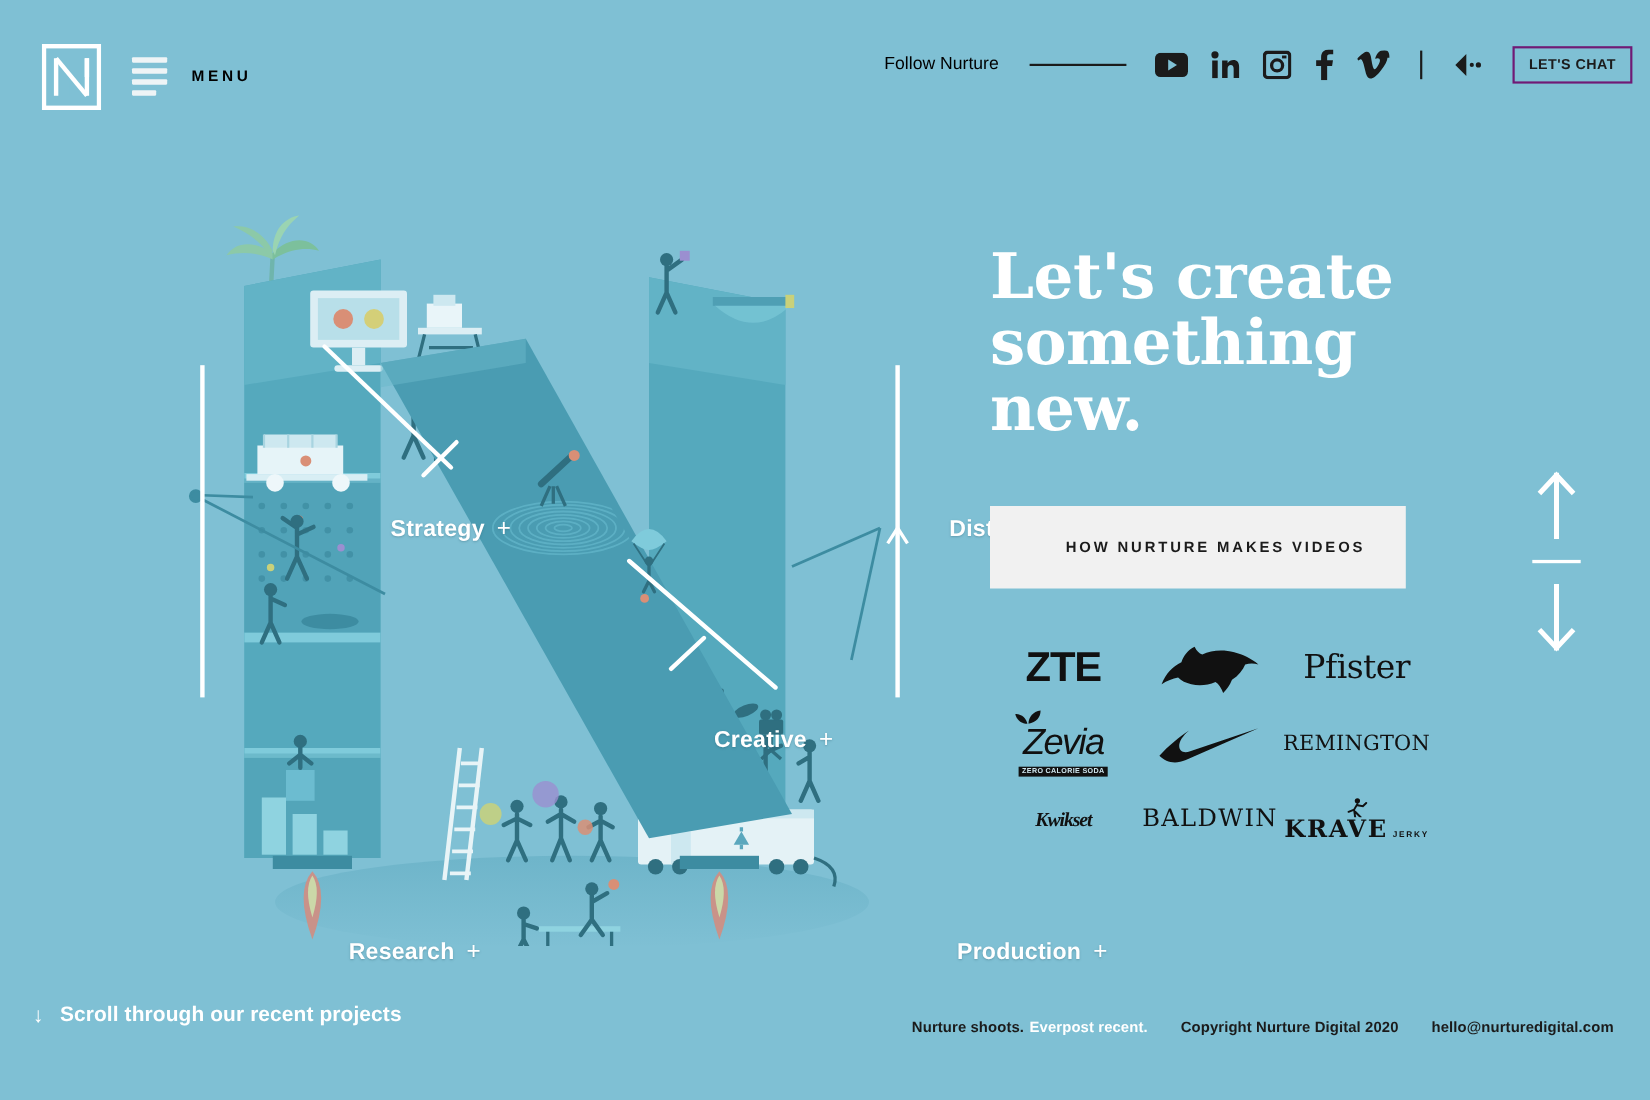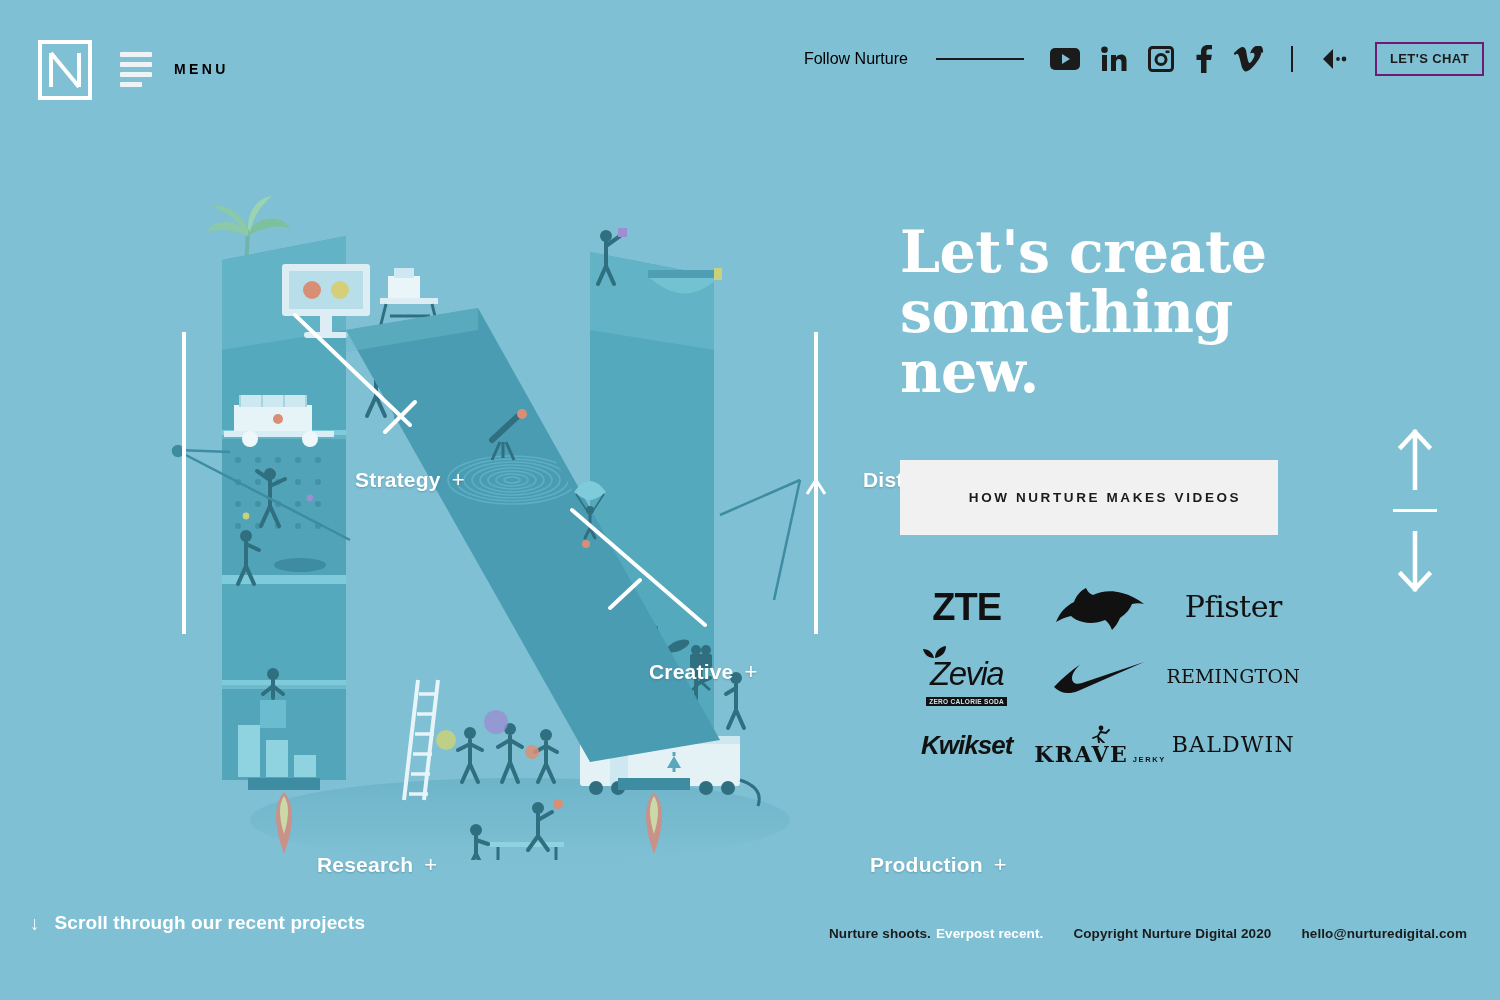--- a/index.html
+++ b/index.html
@@ -80,21 +80,21 @@
   .logo-cell {
     width:141px; height:69px; display:flex;
     align-items:center; justify-content:center; cursor:pointer;
   }
   .logo-cell svg { display:block; }
   .logo-cell .wordmark { color:#111; line-height:1; white-space:nowrap; }
 
   .wm-zte      { font-family:"Liberation Sans", sans-serif; font-weight:700; font-size:38px; letter-spacing:-1px; }
   .wm-pfister  { font-family:"DejaVu Serif", serif; font-weight:400; font-size:30px; letter-spacing:-0.5px; }
   .wm-remington{ font-family:"DejaVu Serif", serif; font-weight:400; font-size:19px; letter-spacing:0.2px; }
-  .wm-kwikset  { font-family:Liberation Sans, sans-serif; font-weight:700; font-style:italic; font-size:26px; letter-spacing:-1px; }
+  .wm-kwikset  { font-family:Liberation Serif, serif; font-weight:700; font-style:italic; font-size:18px; letter-spacing:-1px; }
   .wm-baldwin  { font-family:"DejaVu Serif", serif; font-weight:400; font-size:22px; letter-spacing:1.2px; }
 
   .zevia-wrap { text-align:center; }
   .zevia-main { font-family:"Liberation Sans", sans-serif; font-weight:400; font-style:italic; font-size:33px; letter-spacing:-1.5px; color:#111; line-height:1; }
   .zevia-sub  { font-family:"Liberation Sans", sans-serif; font-weight:700; font-size:6.5px; letter-spacing:0.3px; color:#111;
                 background:#111; color:#cfe6ef; padding:1px 3px; margin-top:2px; display:inline-block; }
 
   .krave-wrap { text-align:center; }
   .krave-main { font-family:"DejaVu Serif", serif; font-weight:700; font-size:22px; letter-spacing:1.5px; color:#111; line-height:1; margin-top:2px; }
   .krave-sub  { font-family:"Liberation Sans", sans-serif; font-weight:700; font-size:7.5px; letter-spacing:1.6px; color:#111; margin-top:3px; }
@@ -546,31 +546,31 @@
       <div class="logo-cell">
         <span class="wordmark wm-remington">REMINGTON</span>
       </div>
     </div>
 
     <div class="logo-row">
       <div class="logo-cell">
         <span class="wordmark wm-kwikset">Kwikset</span>
       </div>
       <div class="logo-cell">
+        <span class="wordmark wm-baldwin">BALDWIN</span>
+      </div>
+      <div class="logo-cell">
         <span class="krave-wrap">
           <svg width="22" height="18" viewBox="0 0 22 18" style="display:block;margin:0 auto">
             <circle cx="12" cy="3" r="2.4" fill="#111"></circle>
             <path d="M12 6 l-3 5 l1 7 M9 11 l-5 2 M12 7 l5 1 l3 -3 M10 13 l5 5" stroke="#111" stroke-width="1.8" fill="none" stroke-linecap="round"></path>
           </svg>
           <span class="krave-main">KRAVE</span>
           <span class="krave-sub">JERKY</span>
         </span>
-      </div>
-      <div class="logo-cell">
-        <span class="wordmark wm-baldwin">BALDWIN</span>
       </div>
     </div>
   </div>
 </div>
 
 <div class="scroll-nav">
   <svg width="40" height="62" viewBox="0 0 40 62">
     <path d="M20 60 L20 4 M6 19 L20 4 L34 19" stroke="#ffffff" stroke-width="4.5" fill="none" stroke-linecap="square"></path>
   </svg>
   <div class="rule"></div>

